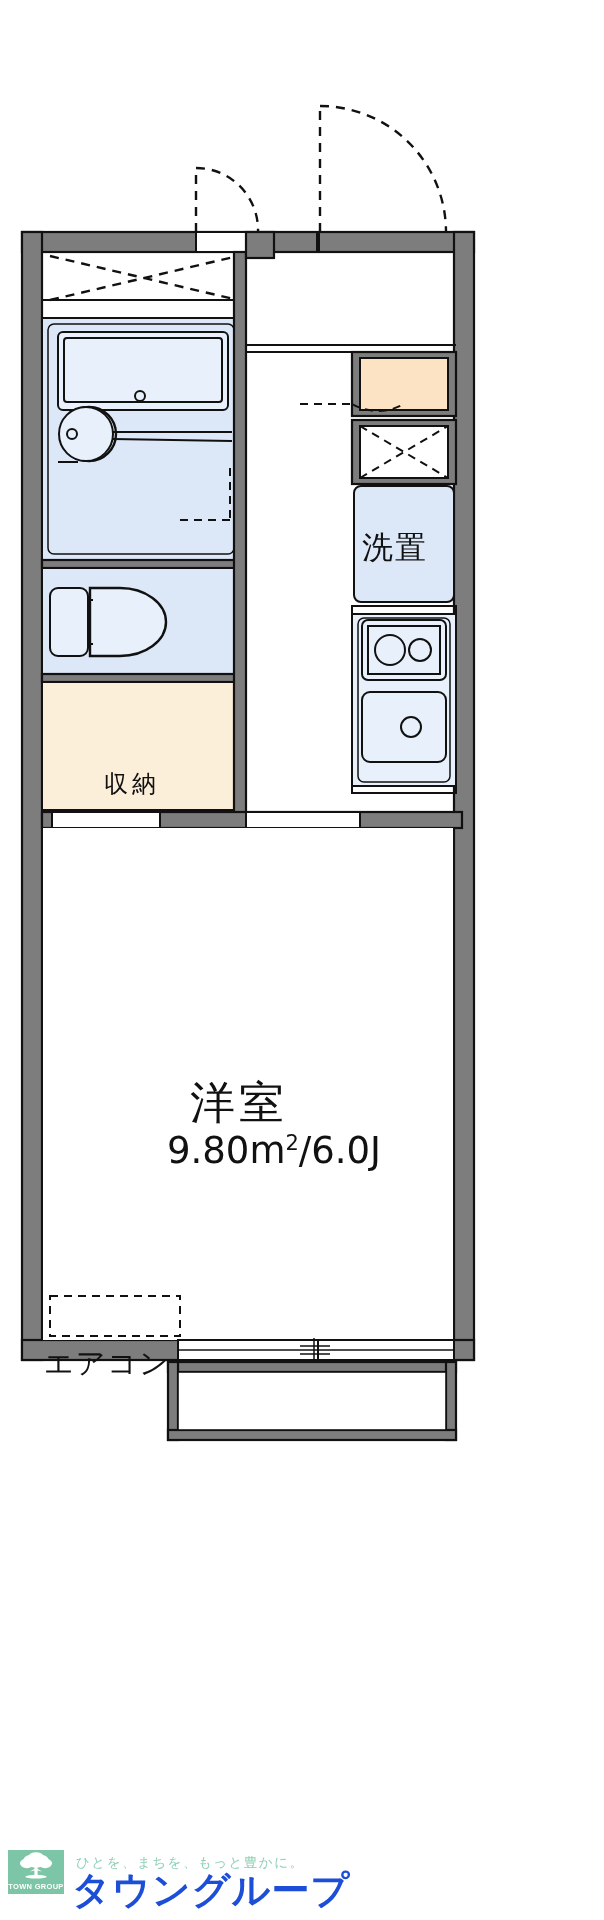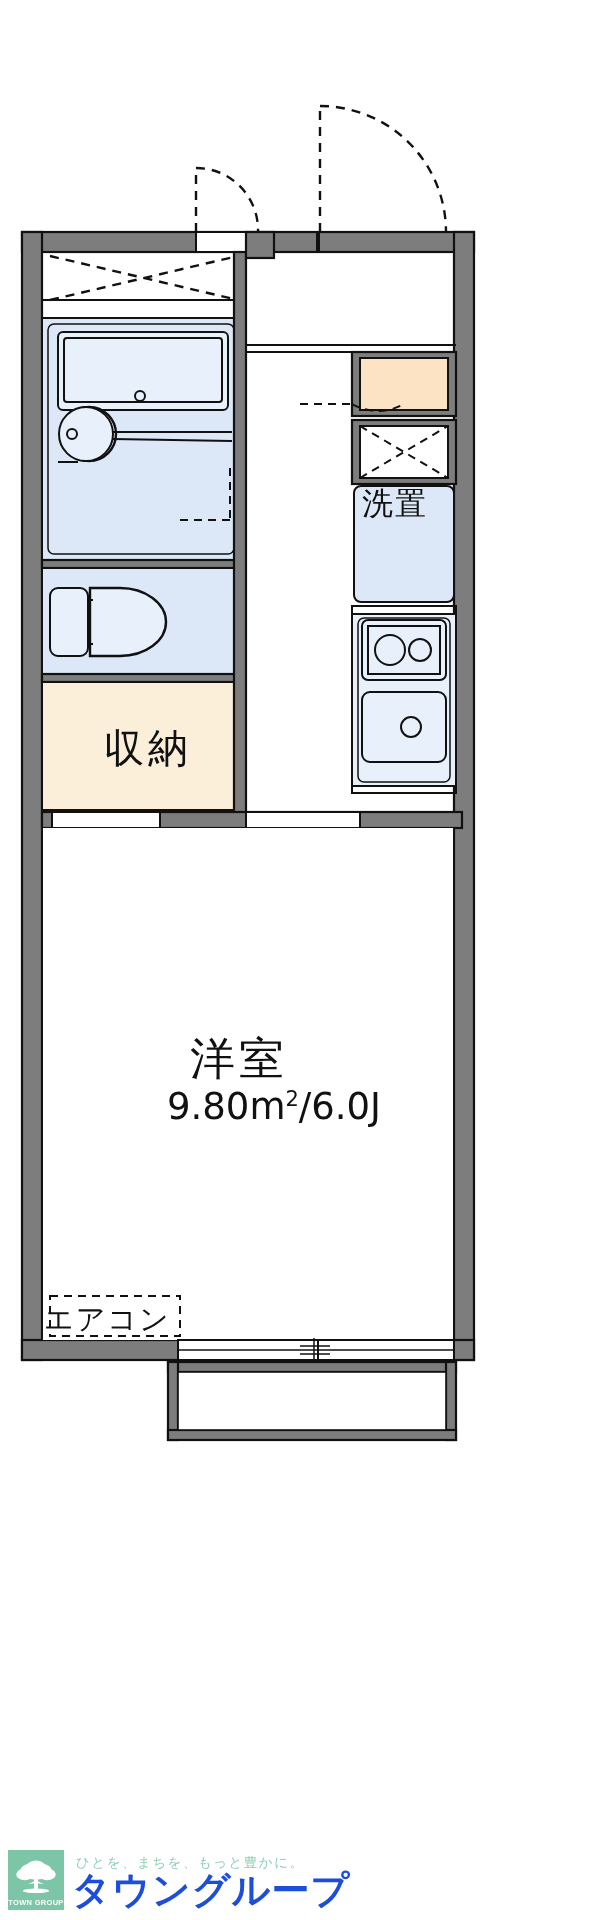--- a/index.html
+++ b/index.html
@@ -15,35 +15,36 @@
   #plan { position: absolute; left: 0; top: 0; width: 604px; height: 1830px; }
   #plan svg { display:block; }
 
   
   .lbl {
     position: absolute;
     color: #111;
     font-family: "DejaVu Sans", "Liberation Sans", sans-serif;
     white-space: nowrap;
     line-height: 1;
+    margin-top: 44px;
   }
   .lbl-washer   { left: 362px; top: 488px;  font-size: 31px; letter-spacing: 2px; }
-  .lbl-storage  { left: 104px; top: 728px;  font-size: 40px; letter-spacing: 4px; }
+  .lbl-storage  { left: 104px; top: 728px;  font-size: 24px; letter-spacing: 4px; }
   .lbl-room     { left: 190px; top: 1036px; font-size: 45px; letter-spacing: 4px; text-align: center; }
   .lbl-area     { left: 167px; top: 1088px; font-size: 37px; letter-spacing: 0px; }
   .lbl-area sup { font-size: 21px; vertical-align: super; line-height:0; }
   .lbl-ac       { left: 44px;  top: 1305px; font-size: 29px; letter-spacing: 2px; }
 
   
   #footer {
     position: absolute; left: 0; top: 1840px; width: 604px; height: 80px;
     background: #ffffff;
   }
   #logo-mark {
-    position: absolute; left: 8px; top: 10px; width: 56px; height: 60px;
+    position: absolute; left: 8px; top: 10px; width: 56px; height: 44px;
     background: #7cc5a6;
     display: flex; flex-direction: column; align-items: center; justify-content: flex-end;
     padding-bottom: 3px;
   }
   #logo-mark .tree { width: 42px; height: 40px; }
   #logo-mark .mark-text {
     color: #ffffff; font-size: 7.5px; letter-spacing: .3px;
     font-family: "Liberation Sans", sans-serif; font-weight: bold;
     margin-top: 1px;
   }

